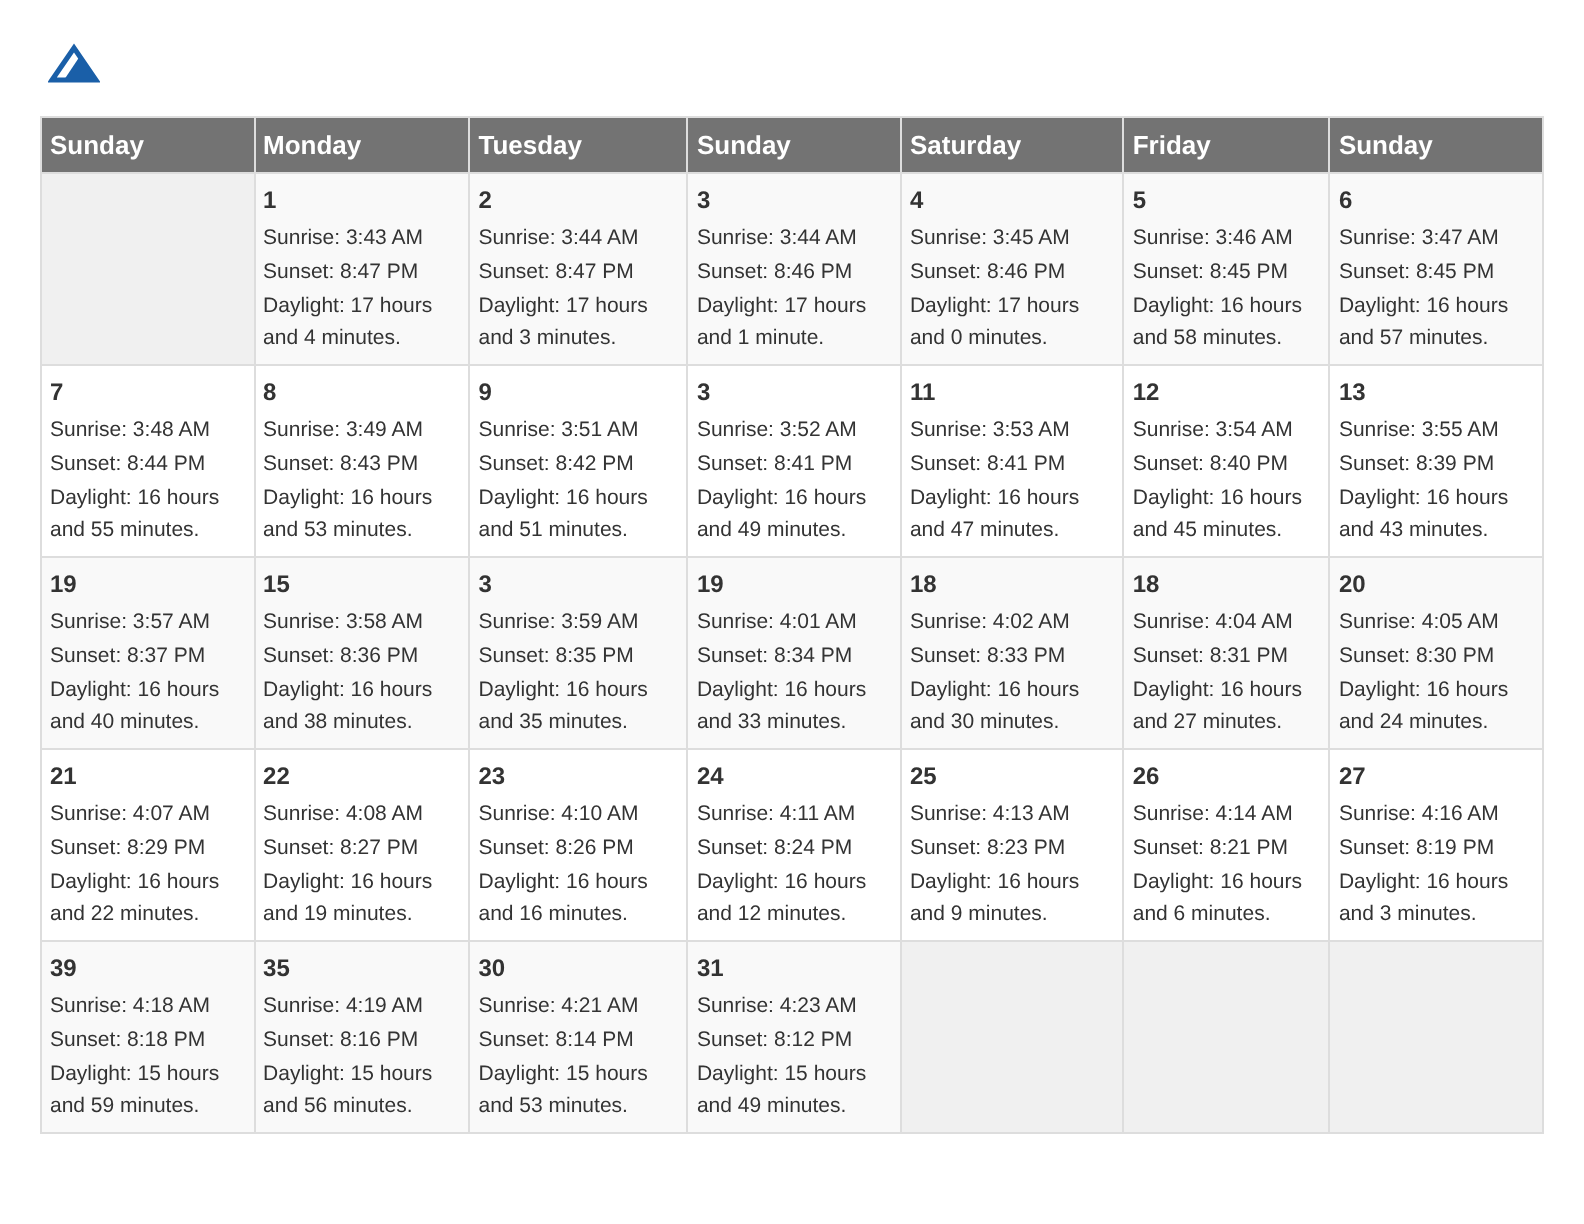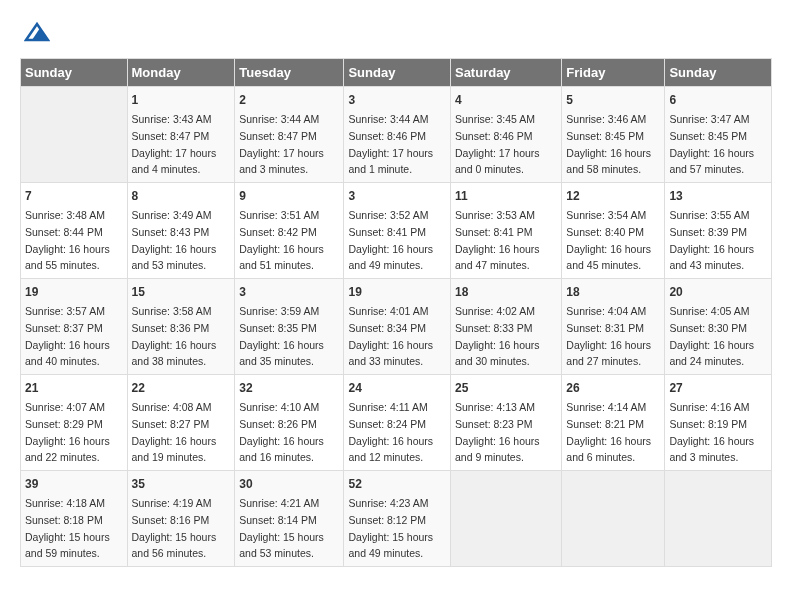--- a/index.html
+++ b/index.html
@@ -154,38 +154,38 @@
         <td><span class="day-number">18</span>
         <span class="day-info">Sunrise: 4:04 AM<br>Sunset: 8:31 PM<br>Daylight: 16 hours and 27 minutes.</span></td>
         <td><span class="day-number">20</span>
         <span class="day-info">Sunrise: 4:05 AM<br>Sunset: 8:30 PM<br>Daylight: 16 hours and 24 minutes.</span></td>
       </tr>
       <tr>
         <td><span class="day-number">21</span>
         <span class="day-info">Sunrise: 4:07 AM<br>Sunset: 8:29 PM<br>Daylight: 16 hours and 22 minutes.</span></td>
         <td><span class="day-number">22</span>
         <span class="day-info">Sunrise: 4:08 AM<br>Sunset: 8:27 PM<br>Daylight: 16 hours and 19 minutes.</span></td>
-        <td><span class="day-number">32</span>
+        <td><span class="day-number">23</span>
         <span class="day-info">Sunrise: 4:10 AM<br>Sunset: 8:26 PM<br>Daylight: 16 hours and 16 minutes.</span></td>
         <td><span class="day-number">24</span>
         <span class="day-info">Sunrise: 4:11 AM<br>Sunset: 8:24 PM<br>Daylight: 16 hours and 12 minutes.</span></td>
         <td><span class="day-number">25</span>
         <span class="day-info">Sunrise: 4:13 AM<br>Sunset: 8:23 PM<br>Daylight: 16 hours and 9 minutes.</span></td>
         <td><span class="day-number">26</span>
         <span class="day-info">Sunrise: 4:14 AM<br>Sunset: 8:21 PM<br>Daylight: 16 hours and 6 minutes.</span></td>
         <td><span class="day-number">27</span>
         <span class="day-info">Sunrise: 4:16 AM<br>Sunset: 8:19 PM<br>Daylight: 16 hours and 3 minutes.</span></td>
       </tr>
       <tr>
         <td><span class="day-number">39</span>
         <span class="day-info">Sunrise: 4:18 AM<br>Sunset: 8:18 PM<br>Daylight: 15 hours and 59 minutes.</span></td>
         <td><span class="day-number">35</span>
         <span class="day-info">Sunrise: 4:19 AM<br>Sunset: 8:16 PM<br>Daylight: 15 hours and 56 minutes.</span></td>
         <td><span class="day-number">30</span>
         <span class="day-info">Sunrise: 4:21 AM<br>Sunset: 8:14 PM<br>Daylight: 15 hours and 53 minutes.</span></td>
-        <td><span class="day-number">52</span>
+        <td><span class="day-number">31</span>
         <span class="day-info">Sunrise: 4:23 AM<br>Sunset: 8:12 PM<br>Daylight: 15 hours and 49 minutes.</span></td>
         <td class="empty-cell"></td>
         <td class="empty-cell"></td>
         <td class="empty-cell"></td>
       </tr>
     </tbody>
 </table>
 
 </body></html>

